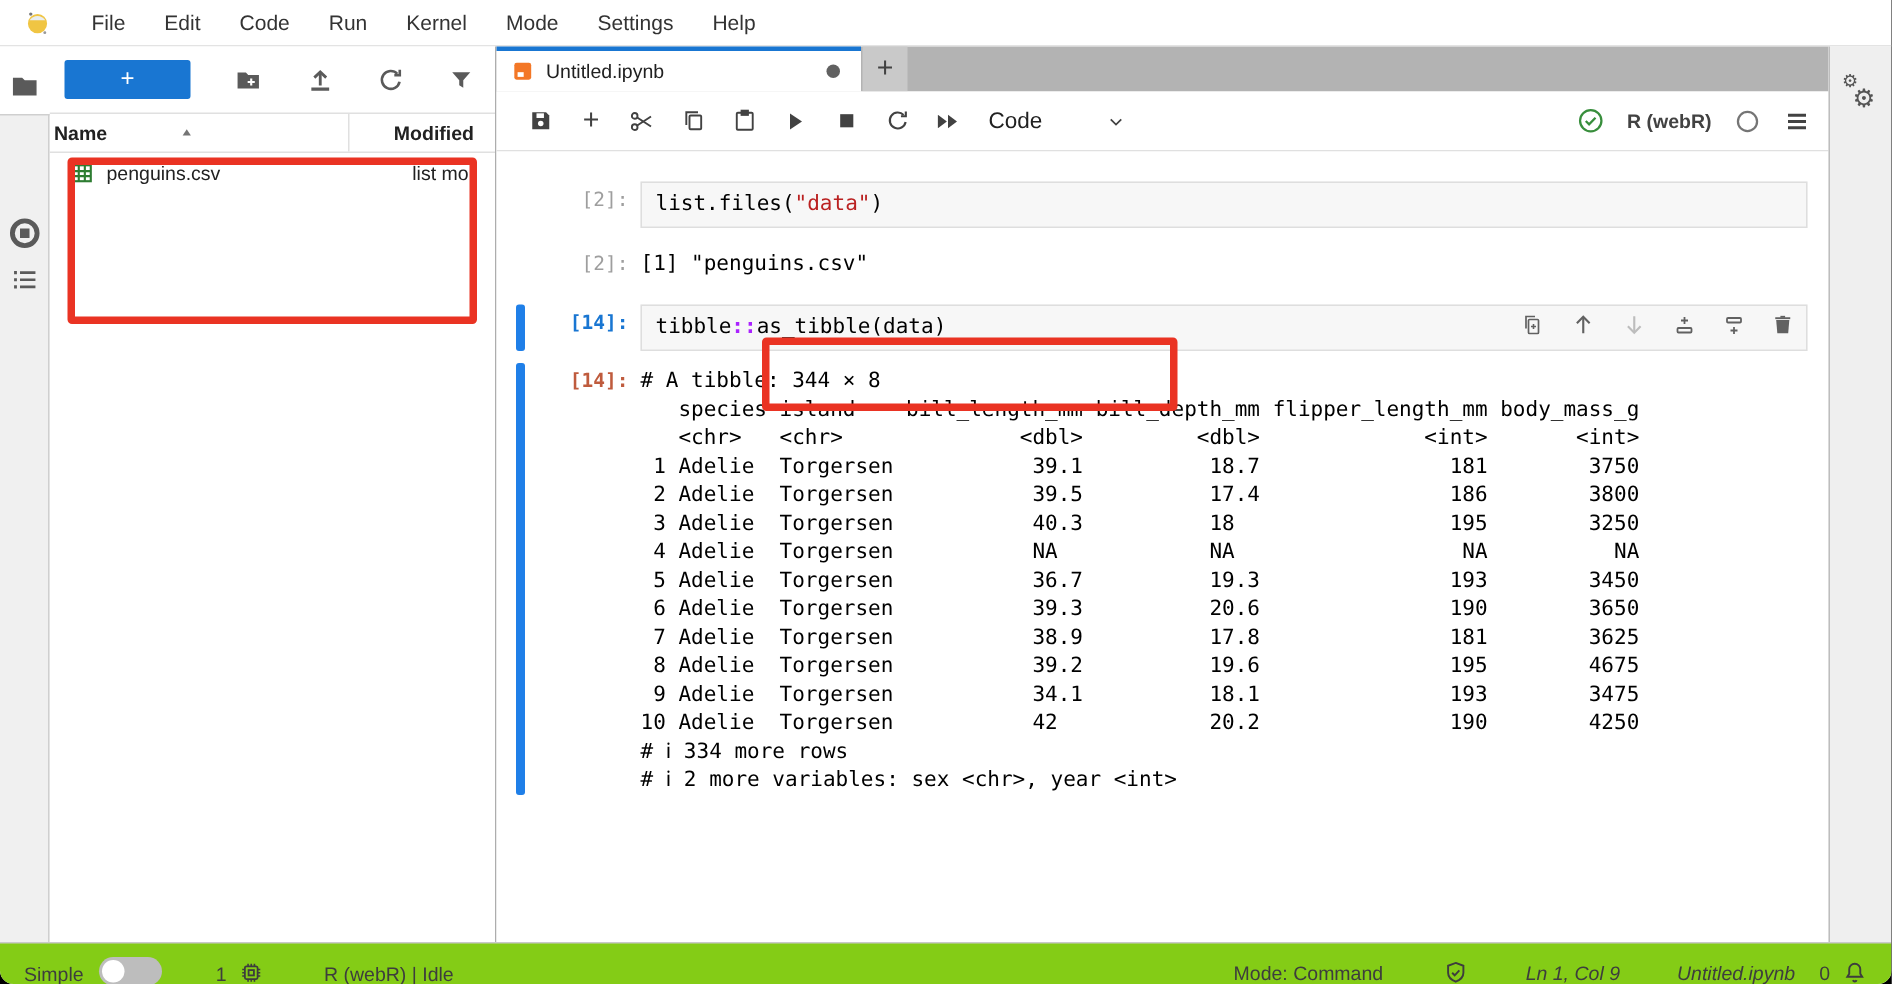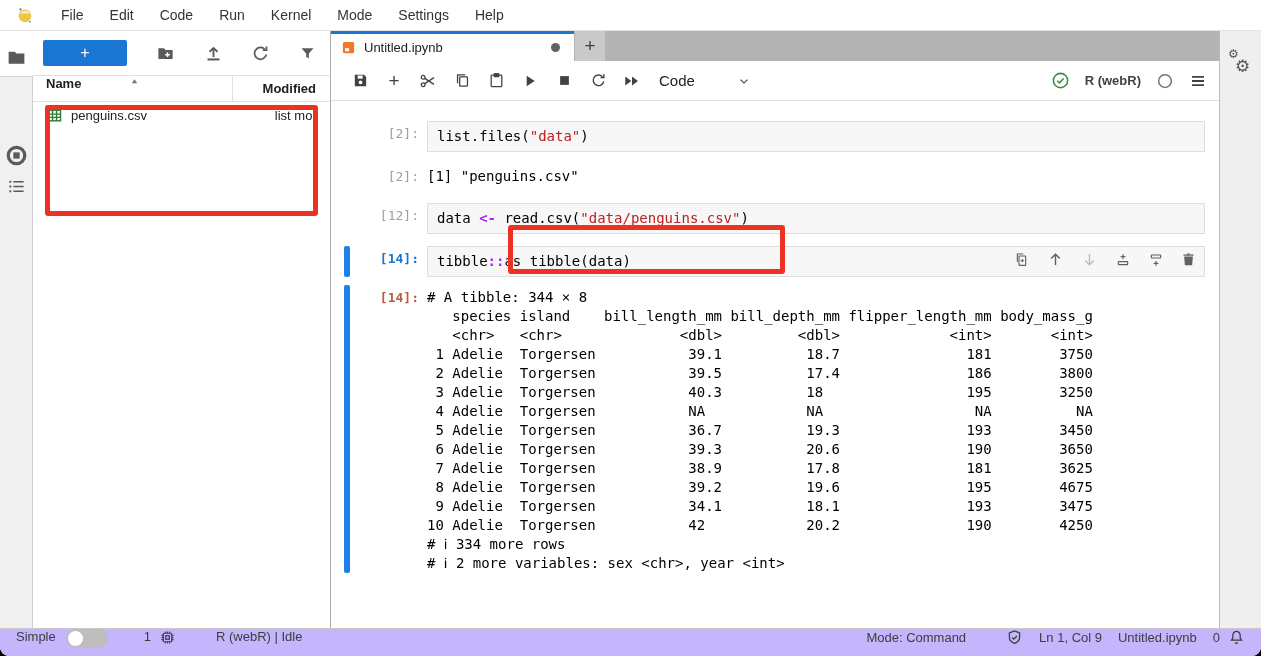--- a/index.html
+++ b/index.html
@@ -15,21 +15,21 @@
   .activity{width:33px;position:relative;background:#fff;flex:none;}
   .act-gray{position:absolute;top:45px;bottom:0;left:0;width:32px;background:#f0f0f0;border-top:1px solid #cfcfcf;border-right:1px solid #cfcfcf;}
   .act-icon{position:absolute;left:6px;}
   
   .filebrowser{width:297px;flex:none;background:#fff;font-size:13px;display:flex;flex-direction:column;}
   .fb-toolbar{height:44px;display:flex;align-items:center;padding:0 14px 0 10px;justify-content:space-between;}
   .fb-new{width:84px;height:26px;background:#1976d2;color:#fff;border:none;border-radius:2px;font-size:16px;line-height:24px;}
   .fb-ticon{color:#5a5a5a;}
   .fb-crumb{height:32px;display:flex;align-items:center;gap:7px;padding-left:13px;font-size:13.5px;color:#212121;}
   .fb-head{height:25px;display:flex;align-items:center;border-top:1px solid #e0e0e0;border-bottom:1px solid #e0e0e0;font-weight:bold;color:#212121;}
-  .fb-name-col{flex:1;display:flex;padding-left:13px;gap:6px;height:100%;}
+  .fb-name-col{flex:1;display:flex;align-items:center;padding-left:3px;gap:6px;height:100%;}
   .fb-sort{color:#757575;margin-left:42px;}
   .fb-mod-col{width:98px;text-align:right;padding-right:14px;border-left:1px solid #e0e0e0;height:100%;line-height:25px;box-sizing:border-box;}
   .fb-row{height:27px;display:flex;align-items:center;padding-left:13px;color:#212121;}
   .fb-row .fname{margin-left:8px;flex:1;}
   .fb-row .fmod{padding-right:14px;color:#212121;}
   
   .nbpanel{flex:1;display:flex;flex-direction:column;background:#fff;border-left:1px solid #adadad;min-width:0;}
   .tabbar{height:30px;background:#b3b3b3;display:flex;align-items:stretch;}
   .tab{width:243px;background:#fff;border-top:3px solid #1976d2;display:flex;align-items:center;gap:8px;padding:0 10px;box-sizing:border-box;}
   .tab-title{font-size:13px;flex:1;color:#212121;}
@@ -57,24 +57,24 @@
   .outpre{margin:0;font-family:"DejaVu Sans Mono",monospace;font-size:14px;line-height:19px;color:#000;padding-top:3px;white-space:pre;}
   .mb12{margin-bottom:12px;} .mb16{margin-bottom:17px;} .mb8{margin-bottom:8px;}
   .celltools{position:absolute;right:8px;top:4px;display:flex;gap:17px;align-items:center;color:#616161;}
   .ct-dim{color:#bdbdbd;}
   
   .rightstrip{width:41px;flex:none;background:#efefef;border-left:1px solid #bdbdbd;position:relative;}
   .gears{position:absolute;top:18px;left:8px;font-family:"DejaVu Sans",sans-serif;color:#555;}
   .gear-sm{font-size:12px;display:block;line-height:10px;margin-left:0;}
   .gear-lg{font-size:17px;display:block;line-height:14px;margin-left:7px;}
   
-  .statusbar{height:28px;background:#c4b5fd;border-top:1px solid #c9c9c9;display:flex;align-items:flex-start;font-size:13px;color:#3d3d3d;padding:0 16px;}
+  .statusbar{height:28px;background:#84cc16;border-top:1px solid #c9c9c9;display:flex;align-items:flex-end;font-size:13px;color:#3d3d3d;padding:0 16px;}
   .toggle{width:42px;height:19px;border-radius:10px;background:#bdbdbd;position:relative;margin-left:10px;}
   .toggle .knob{position:absolute;left:2px;top:2px;width:15px;height:15px;border-radius:50%;background:#fff;}
-  .sb-gap24{margin-left:40px;} .sb-gap36{margin-left:36px;} .sb-gap8{margin-left:8px;} .sb-gap16{margin-left:16px;} .sb-gap20{margin-left:16px;}
+  .sb-gap24{margin-left:40px;} .sb-gap36{margin-left:36px;} .sb-gap8{margin-left:8px;} .sb-gap16{margin-left:16px;} .sb-gap20{margin-left:38px;font-style:italic;}
   .sb-right{margin-left:auto;display:flex;align-items:center;}
   
   .anno{position:absolute;border:5px solid #ea3323;border-radius:3px;box-sizing:border-box;pointer-events:none;z-index:40;}
   .anno1{left:45px;top:74px;width:273px;height:111px;}
   .anno2{left:508px;top:194px;width:277px;height:49px;}
 </style>
 </head>
 <body>
 
 <div class="window">
@@ -274,25 +274,20 @@
           <div class="prompt">[2]:</div>
           <div class="editor"><span class="tk-plain">list.files(</span><span class="tk-str">"data"</span><span class="tk-plain">)</span></div>
         </div>
 
         <div class="cell mb16">
           <div class="collapser"></div>
           <div class="prompt">[2]:</div>
           <div class="outtext">[1] "penguins.csv"</div>
         </div>
 
-        <div class="cell mb12">
-          <div class="collapser"></div>
-          <div class="prompt">[12]:</div>
-          <div class="editor"><span class="tk-plain">data </span><span class="tk-op">&lt;-</span><span class="tk-plain"> read.csv(</span><span class="tk-str">"data/penguins.csv"</span><span class="tk-plain">)</span></div>
-        </div>
 
         <div class="cell mb8">
           <div class="collapser active"></div>
           <div class="prompt in-active">[14]:</div>
           <div class="editor">
             <span class="tk-plain">tibble</span><span class="tk-op">::</span><span class="tk-plain">as_tibble(data)</span><span class="celltools">
               <span>
                 <svg viewBox="0 0 24 24" width="16" height="16" fill="none" stroke="#616161" stroke-width="1.7">
                     <rect x="7.5" y="6" width="10" height="14" rx="1"></rect>
                     <path d="M5 15V3h9"></path>

